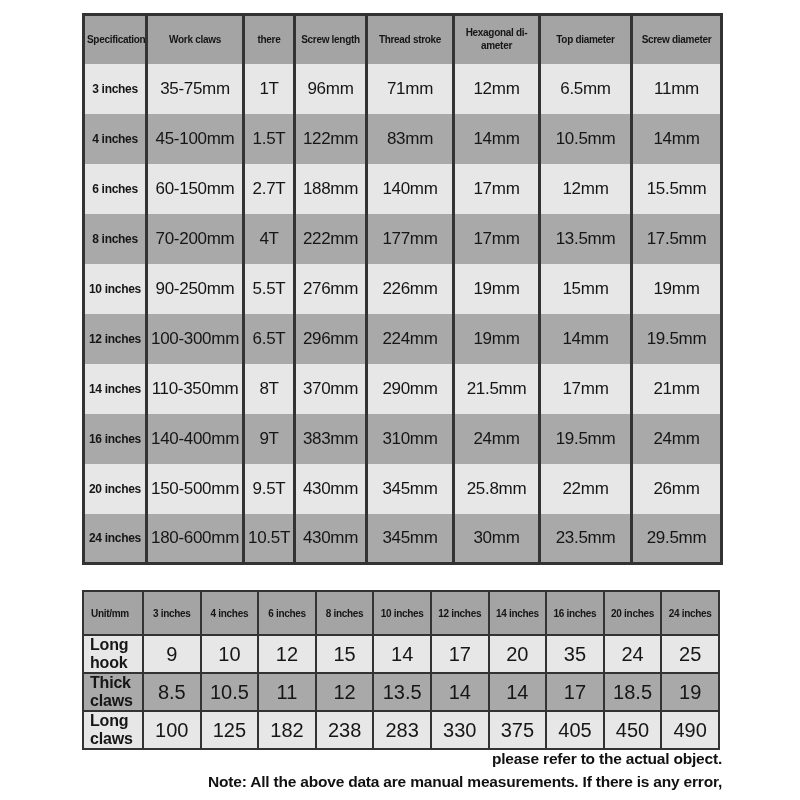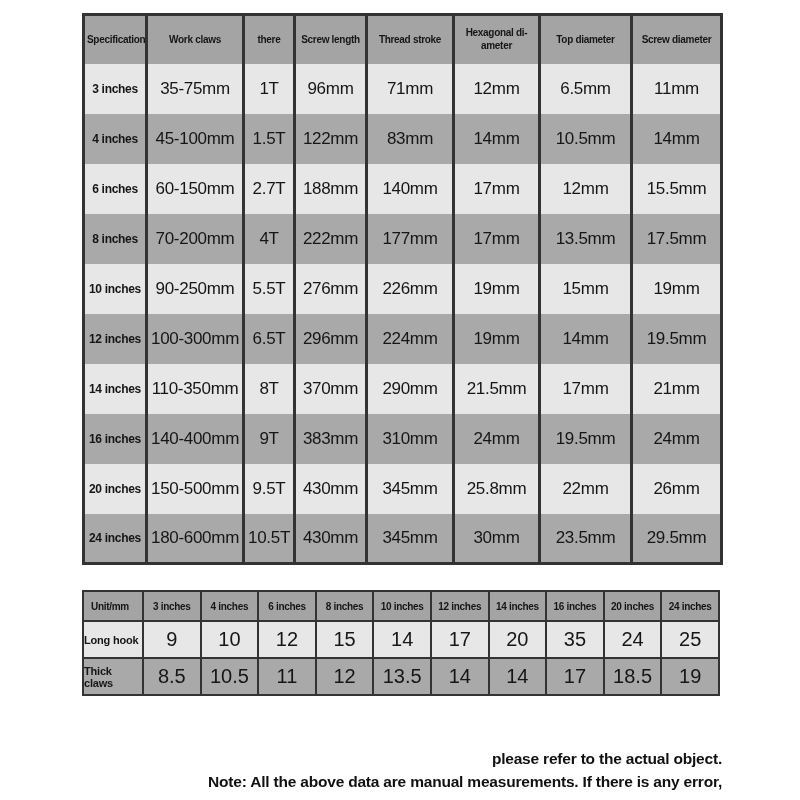--- a/index.html
+++ b/index.html
@@ -36,28 +36,28 @@
   tr.light > th, tr.light > td { background: var(--row_light, #e7e7e7); }
   tr.gray  > th, tr.gray  > td { background: var(--row_gray, #a9a9a9); }
 
   
   .claw-table { left: 82px; top: 590px; width: 638px; border: 2px solid var(--border, #333); }
   .claw-table th, .claw-table td {
     border: 2px solid var(--border, #333);
     text-align: center; vertical-align: middle; overflow: hidden;
   }
   .claw-table thead th {
-    height: 30px;
+    height: 44px;
     background: var(--header_bg, #a4a4a4);
     font-size: 10px; font-weight: bold; letter-spacing: -0.3px;
   }
   .claw-table tbody tr { height: 37px; }
   .claw-table tbody th {
-    font-size: 11px; font-weight: bold; letter-spacing: -0.2px;
-    text-align: left; 
+    font-size: 16px; font-weight: bold; letter-spacing: -0.2px;
+    text-align: left; padding-left: 6px;
   }
   .claw-table thead th.unit { text-align: left; padding-left: 7px; }
   .claw-table tbody td { font-size: 20px; font-weight: normal; }
 
   
   .note {
     position: absolute; right: 78px; top: 747px;
     text-align: right;
     font-size: 15.5px; font-weight: bold; color: var(--note_text, #111);
     line-height: 1.5; letter-spacing: -0.2px;
@@ -234,20 +234,33 @@
           <td>10.5</td>
           <td>11</td>
           <td>12</td>
           <td>13.5</td>
           <td>14</td>
           <td>14</td>
           <td>17</td>
           <td>18.5</td>
           <td>19</td>
         </tr>
+        <tr class="light">
+          <th>Long claws</th>
+          <td>100</td>
+          <td>125</td>
+          <td>182</td>
+          <td>238</td>
+          <td>283</td>
+          <td>330</td>
+          <td>375</td>
+          <td>405</td>
+          <td>450</td>
+          <td>490</td>
+        </tr>
       </tbody>
   </table>
 
   <div class="note">
     <div>please refer to the actual object.</div>
     <div>Note: All the above data are manual measurements. If there is any error,</div>
   </div>
 
 </div>
 

